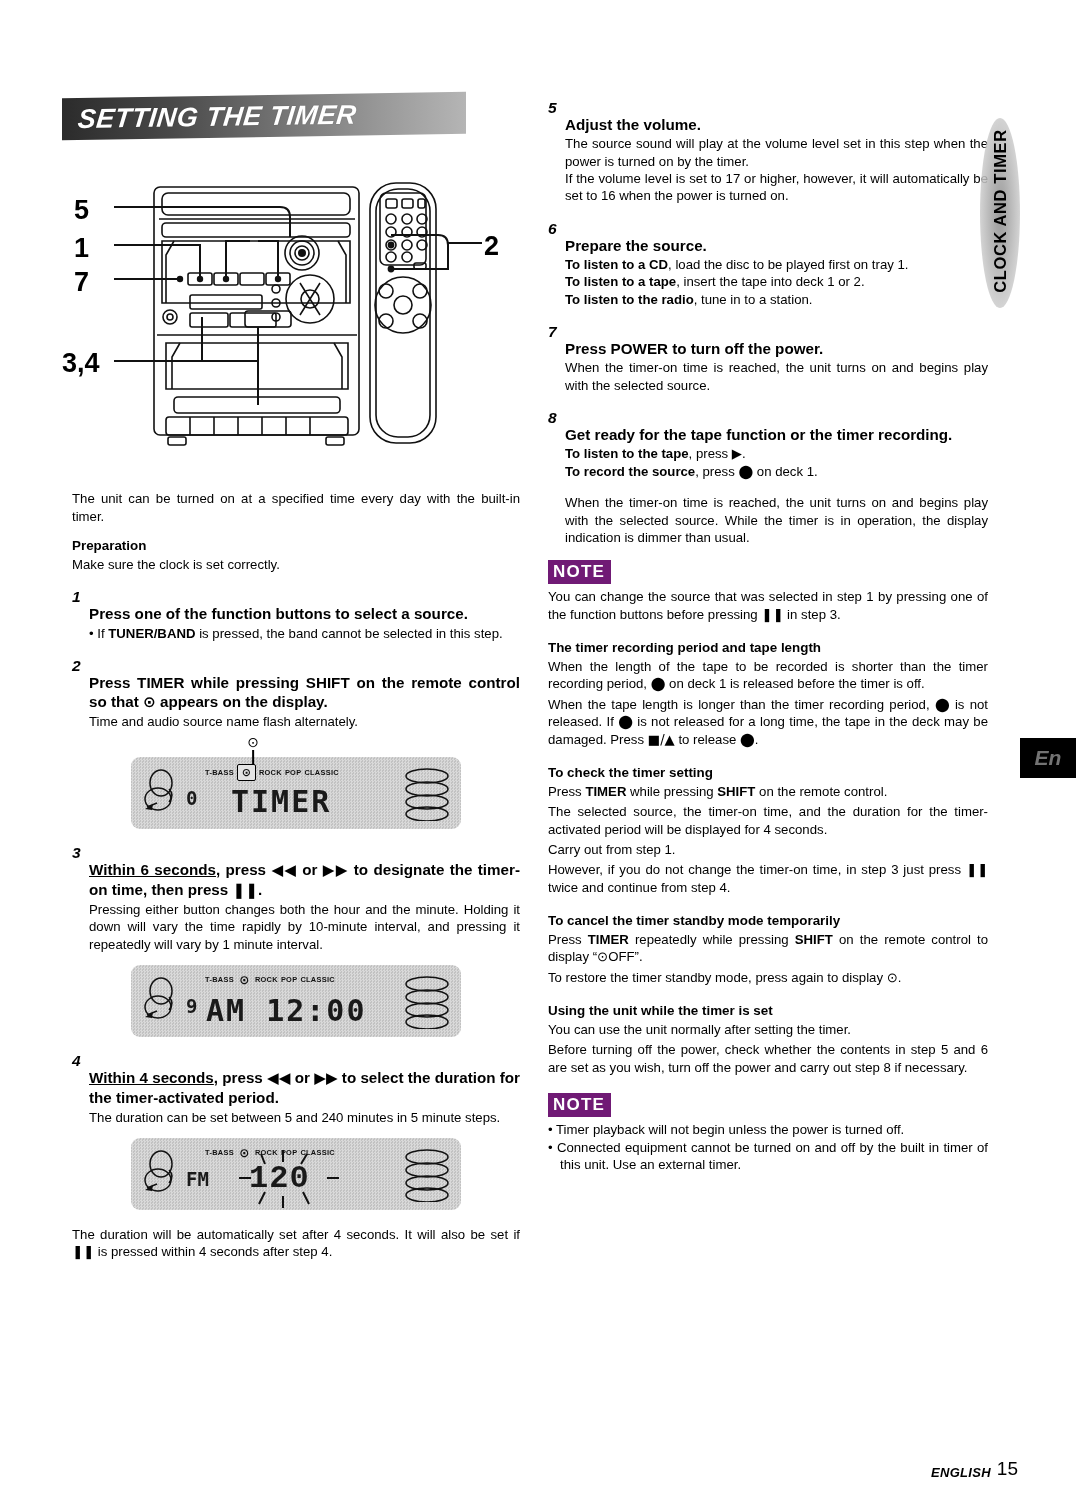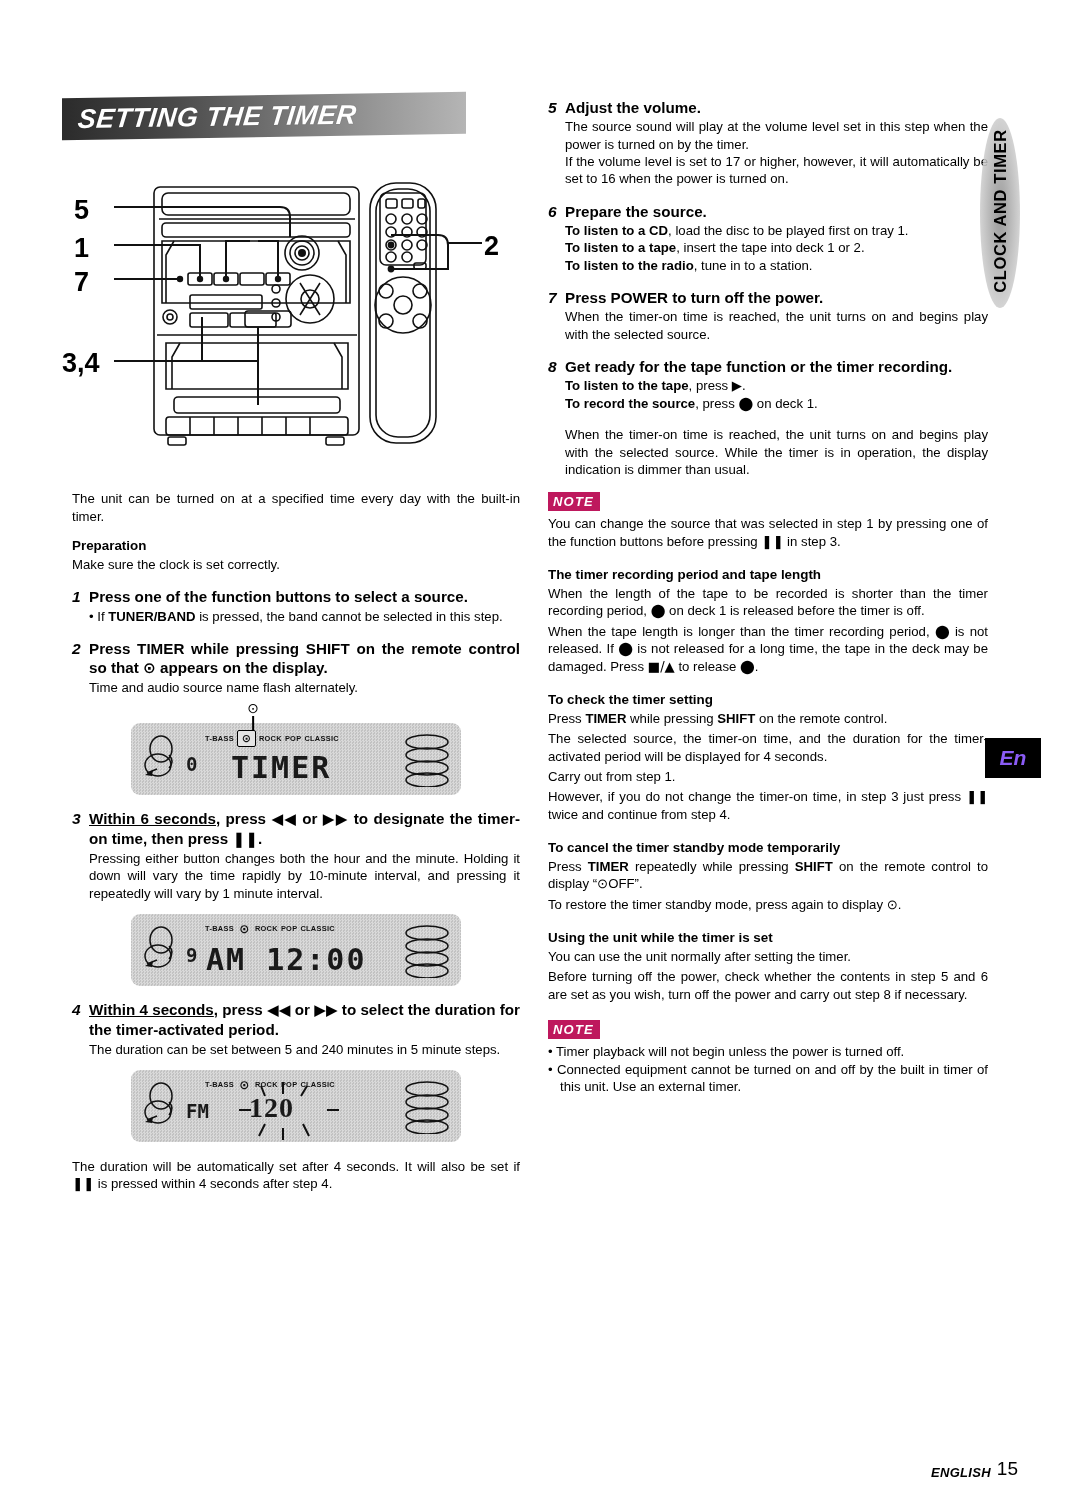--- a/index.html
+++ b/index.html
@@ -92,21 +92,21 @@
     flex: 0 0 17px;
     line-height: 1.25;
   }
   .step-body { flex: 1 1 auto; }
   .step-title {
     font-weight: bold;
     font-size: 15.2px;
     line-height: 1.26;
     text-align: justify;
     text-align-last: left;
-    margin: 0 0 1px 0;
+    margin: 17px 0 1px 0;
   }
   .step-title.nj { text-align: left; }
   .step-detail {
     font-size: 13.2px;
     line-height: 1.32;
     text-align: justify;
     margin: 0;
   }
   .step-detail.nj { text-align: left; }
   .bullet-line {
@@ -116,28 +116,27 @@
     padding-left: 12px;
     text-indent: -12px;
   }
   b { font-weight: bold; }
   u { text-decoration: underline; }
   .glyph { font-family: "DejaVu Sans", sans-serif; }
 
   
   .note-badge {
     display: inline-block;
-    background: #be185d;
+    background: #701a75;
     color: #fff;
     font-weight: bold;
-    font-size: 13px;
+    font-size: 17px;
     letter-spacing: 1.2px;
     padding: 2px 6px 2px 5px;
     margin: 14px 0 4px 0;
-    font-style: italic;
   }
 
   
   .side-tab {
     position: absolute;
     left: 972px;
     top: 96px;
     width: 56px;
     height: 230px;
   }
@@ -158,26 +157,26 @@
     transform: translate(-50%, -50%) rotate(-90deg);
     transform-origin: center center;
     white-space: nowrap;
     font-weight: bold;
     font-size: 16.5px;
     letter-spacing: 0.6px;
   }
 
   .en-badge {
     position: absolute;
-    left: 985px;
+    left: 1020px;
     top: 738px;
     width: 56px;
     height: 40px;
     background: #000;
-    color: #8b5cf6;
+    color: #737373;
     font-weight: bold;
     font-size: 21px;
     display: flex;
     align-items: center;
     justify-content: center;
     font-style: italic;
   }
 
   
   .footer {
@@ -277,22 +276,22 @@
     top: 30px;
     font-family: "DejaVu Sans Mono", monospace;
     font-size: 19px;
     font-weight: bold;
     color: #1a1a1a;
   }
   .lcd-digits {
     position: absolute;
     left: 118px;
     top: 22px;
-    font-family: Liberation Serif, serif;
-    font-size: 28px;
+    font-family: Liberation Mono, monospace;
+    font-size: 32px;
     font-weight: bold;
     letter-spacing: 1px;
     color: #1a1a1a;
   }
   .lcd-knob {
     position: absolute;
     left: 10px;
     top: 12px;
     width: 44px;
     height: 50px;

